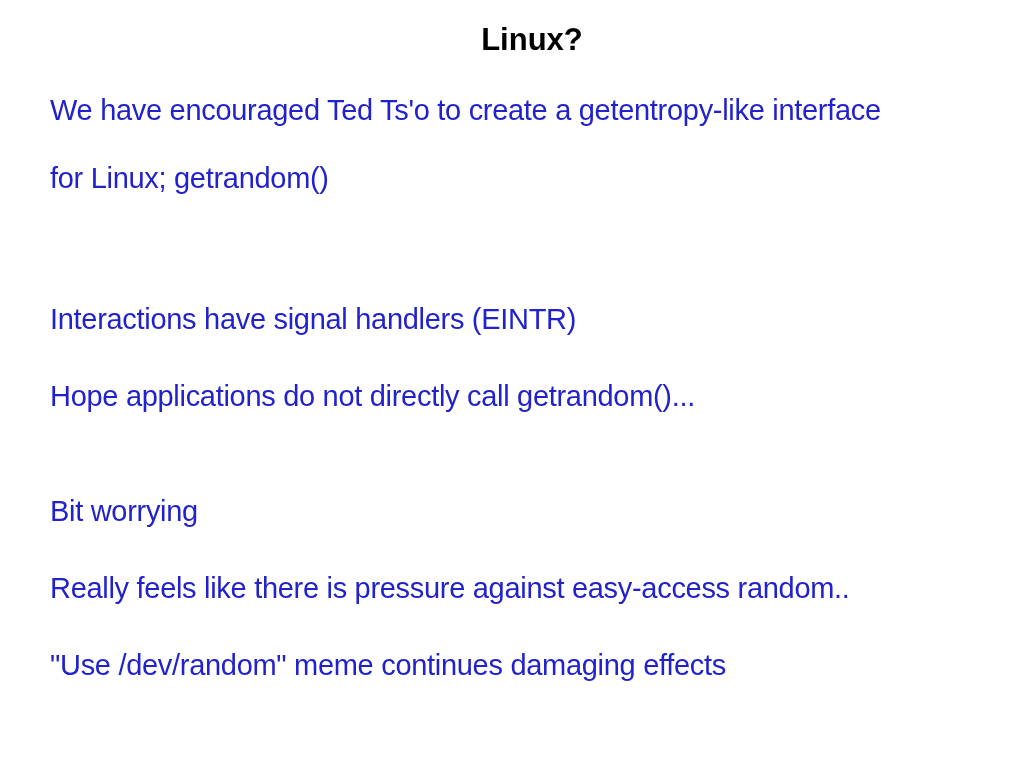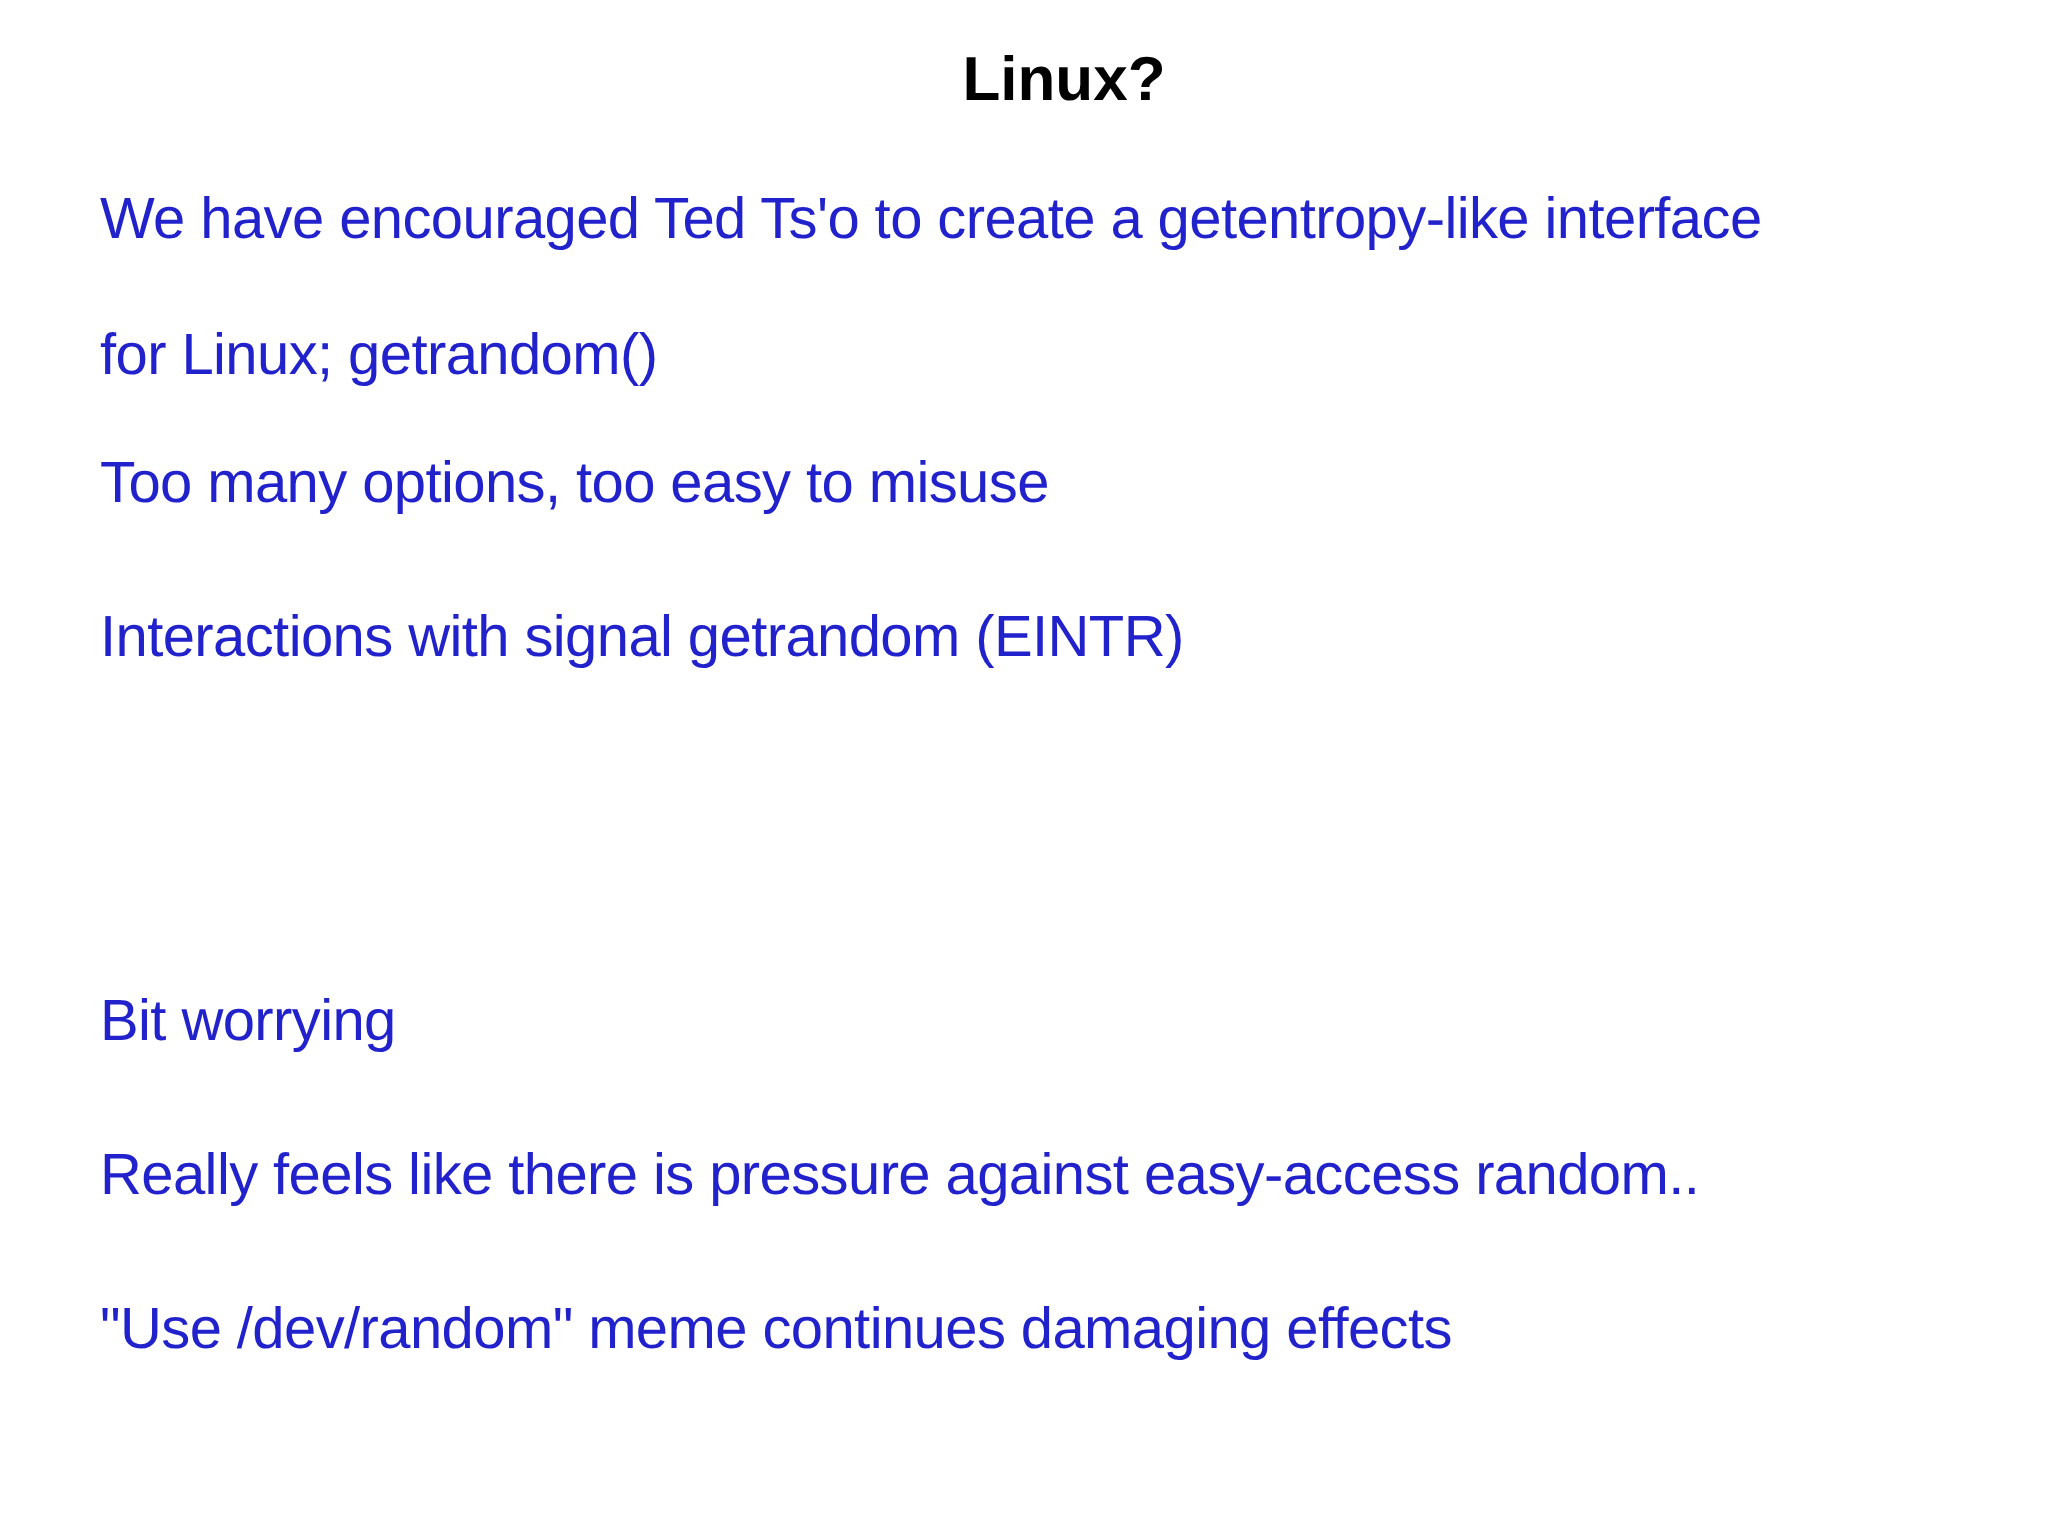--- a/index.html
+++ b/index.html
@@ -46,18 +46,18 @@
   .line-7 { top: 649px; }
 </style>
 </head>
 <body>
 
 <div class="slide">
   <div class="slide-title">Linux?</div>
 
   <div class="slide-line line-0">We have encouraged Ted Ts'o to create a getentropy-like interface</div>
   <div class="slide-line line-1">for Linux; getrandom()</div>
-  <div class="slide-line line-2">Too many options, too easy to misuse</div>
-  <div class="slide-line line-3">Interactions with signal getrandom (EINTR)</div>
+  <div class="slide-line line-3">Interactions have signal handlers (EINTR)</div>
+  <div class="slide-line line-4">Hope applications do not directly call getrandom()...</div>
   <div class="slide-line line-6">Really feels like there is pressure against easy-access random..</div>
   <div class="slide-line line-5">Bit worrying</div>
   <div class="slide-line line-7">"Use /dev/random" meme continues damaging effects</div>
 </div>
 
 </body></html>

